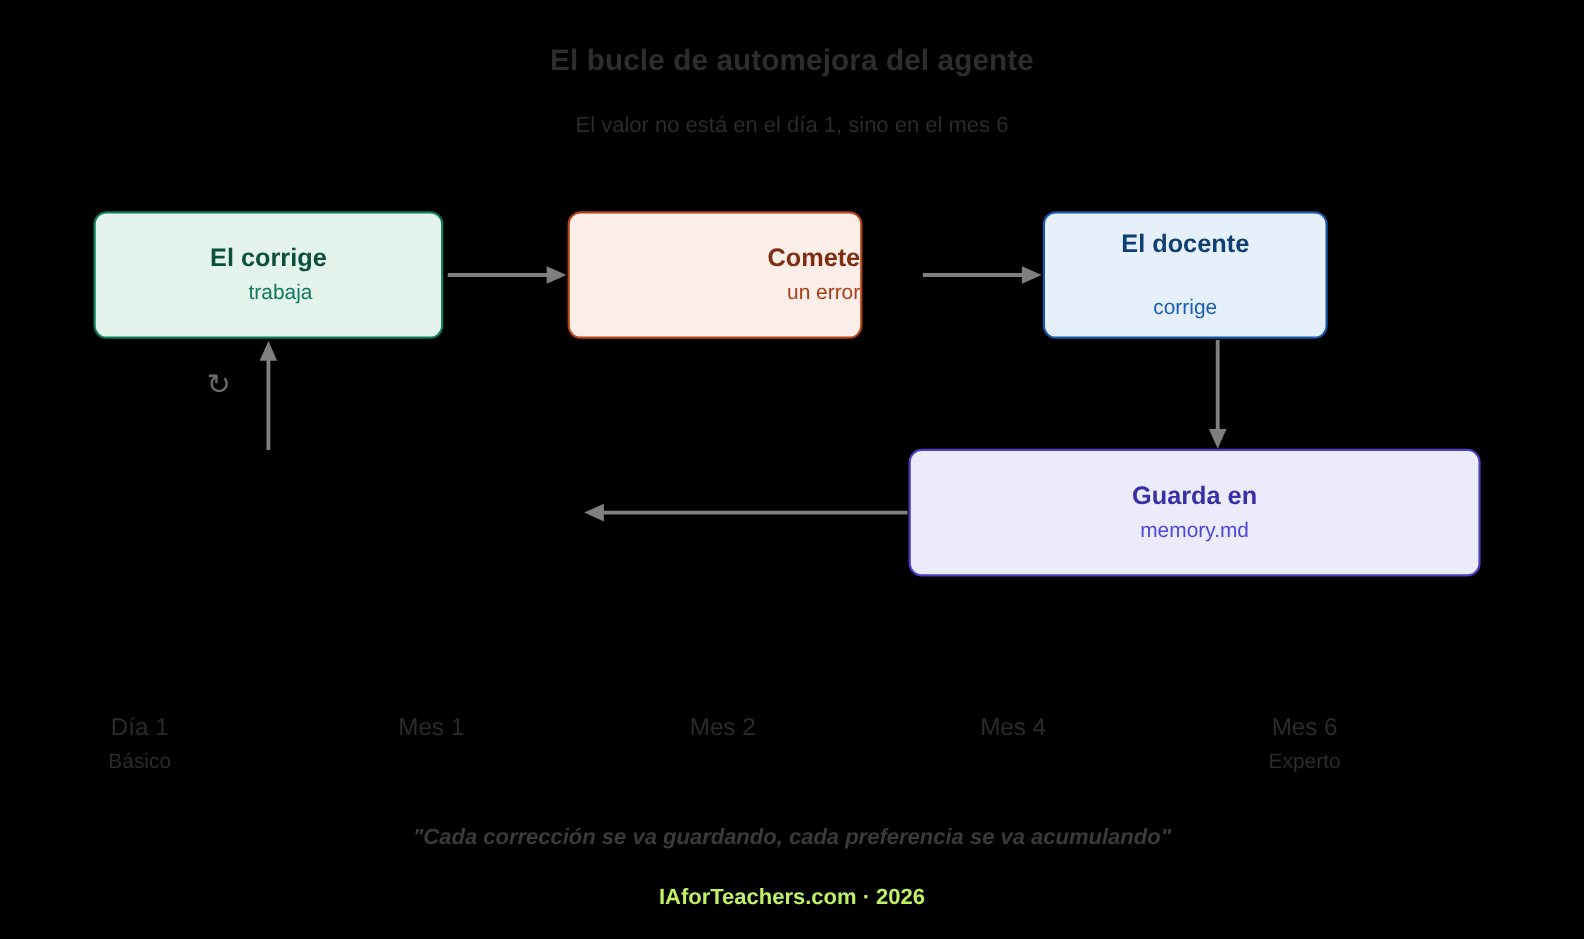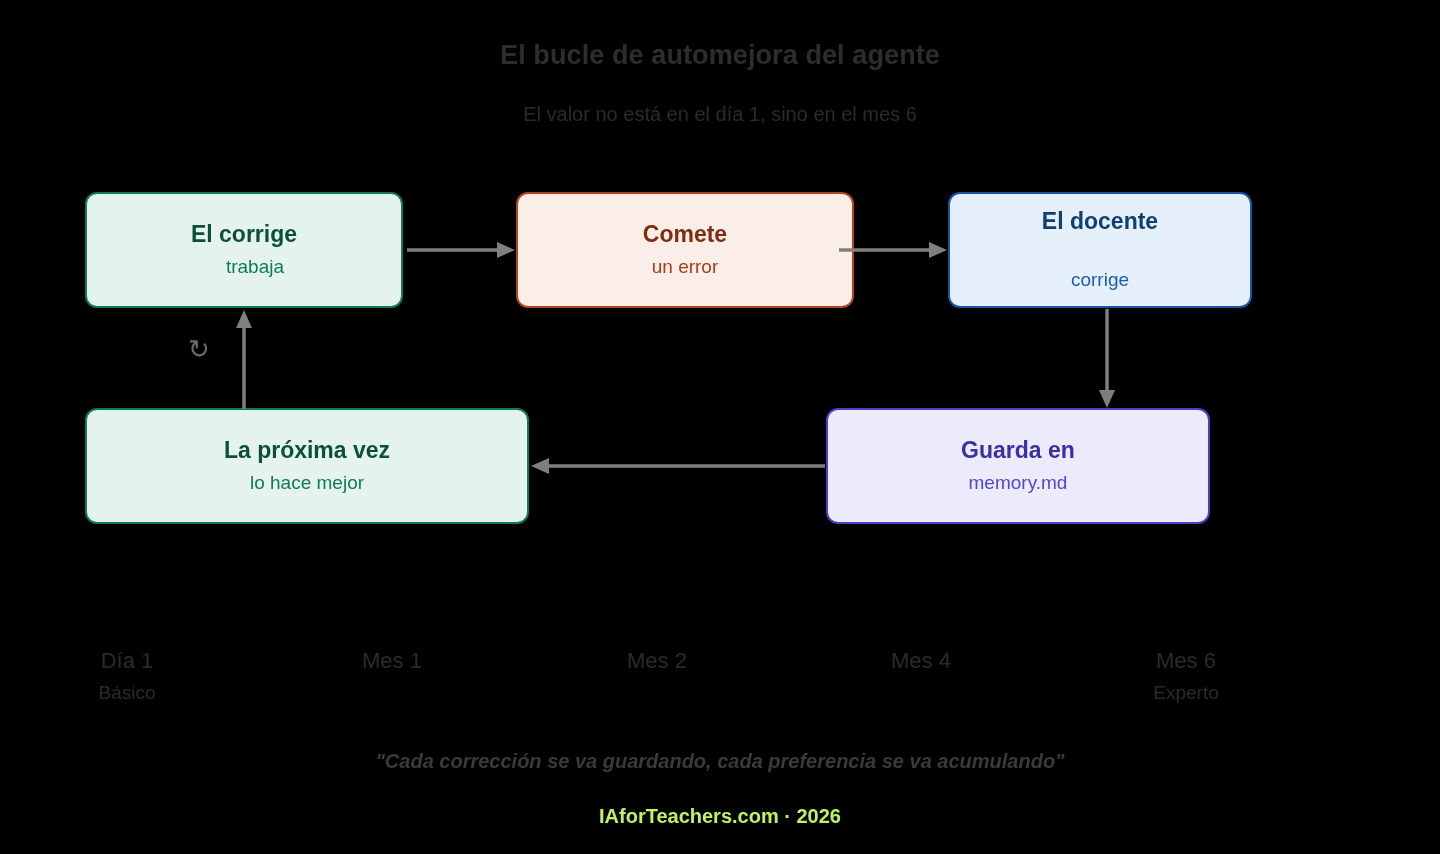--- a/index.html
+++ b/index.html
@@ -35,31 +35,31 @@
     align-items:center;justify-content:center;
   }
   .box .ttl{font-size:23px;font-weight:bold;line-height:1.1;}
   .box .sub{font-size:19px;font-weight:normal;line-height:1.1;margin-top:10px;}
 
   #box-agente{left:85px;top:192px;width:318px;height:116px;
     background:#e4f4ed;border-color:#0f7a5e;}
   #box-agente .ttl{color:#0c4f3c;}
   #box-agente .sub{color:#11795c;margin-left:22px;}
 
-  #box-error{left:516px;top:192px;width:338px;height:116px;
-    background:#fbeee8;border-color:#b4431c;}
+  #box-error{left:516px;top:192px;width:268px;height:116px;
+    background:#fbeee8;border-color:#b4431c;align-items:flex-end;}
   #box-error .ttl{color:#7e2d10;}
   #box-error .sub{color:#a93d17;}
 
-  #box-docente{left:948px;top:192px;width:304px;height:116px;
+  #box-docente{left:948px;top:192px;width:259px;height:116px;
     background:#e5f0fb;border-color:#1856a8;}
   #box-docente .ttl{color:#103f72;}
   #box-docente .sub{color:#1a5fb4;margin-top:36px;}
 
-  #box-memory{left:826px;top:408px;width:384px;height:116px;
+  #box-memory{left:826px;top:408px;width:520px;height:116px;
     background:#ecebfb;border-color:#4c3fc4;}
   #box-memory .ttl{color:#3b2fa8;}
   #box-memory .sub{color:#5346d6;}
 
   #box-proxima{left:85px;top:408px;width:444px;height:116px;
     background:#e4f4ed;border-color:#0f7a5e;}
   #box-proxima .ttl{color:#0c4f3c;}
   #box-proxima .sub{color:#11795c;}
 
   
@@ -113,24 +113,20 @@
   <div class="box" id="box-docente" style="background: rgb(229, 240, 251); border-color: rgb(24, 86, 168);">
     <div class="ttl" style="color: rgb(16, 63, 114);">El docente</div>
     <div class="sub" style="color: rgb(26, 95, 180);">corrige</div>
   </div>
 
   <div class="box" id="box-memory" style="background: rgb(236, 235, 251); border-color: rgb(76, 63, 196);">
     <div class="ttl" style="color: rgb(59, 47, 168);">Guarda en</div>
     <div class="sub" style="color: rgb(83, 70, 214);">memory.md</div>
   </div>
 
-  <div class="box" id="box-proxima" style="background: rgb(228, 244, 237); border-color: rgb(15, 122, 94);">
-    <div class="ttl" style="color: rgb(12, 79, 60);">La próxima vez</div>
-    <div class="sub" style="color: rgb(17, 121, 92);">lo hace mejor</div>
-  </div>
 
   <svg class="arrow" style="left:403px;top:234px;" width="116" height="32">
     <line x1="4" y1="16" x2="96" y2="16" stroke="#7f7f7f" stroke-width="3.5"></line>
     <polygon points="112,16 94,8 94,24" fill="#7f7f7f"></polygon>
   </svg>
 
   <svg class="arrow" style="left:835px;top:234px;" width="116" height="32">
     <line x1="4" y1="16" x2="96" y2="16" stroke="#7f7f7f" stroke-width="3.5"></line>
     <polygon points="112,16 94,8 94,24" fill="#7f7f7f"></polygon>
   </svg>

